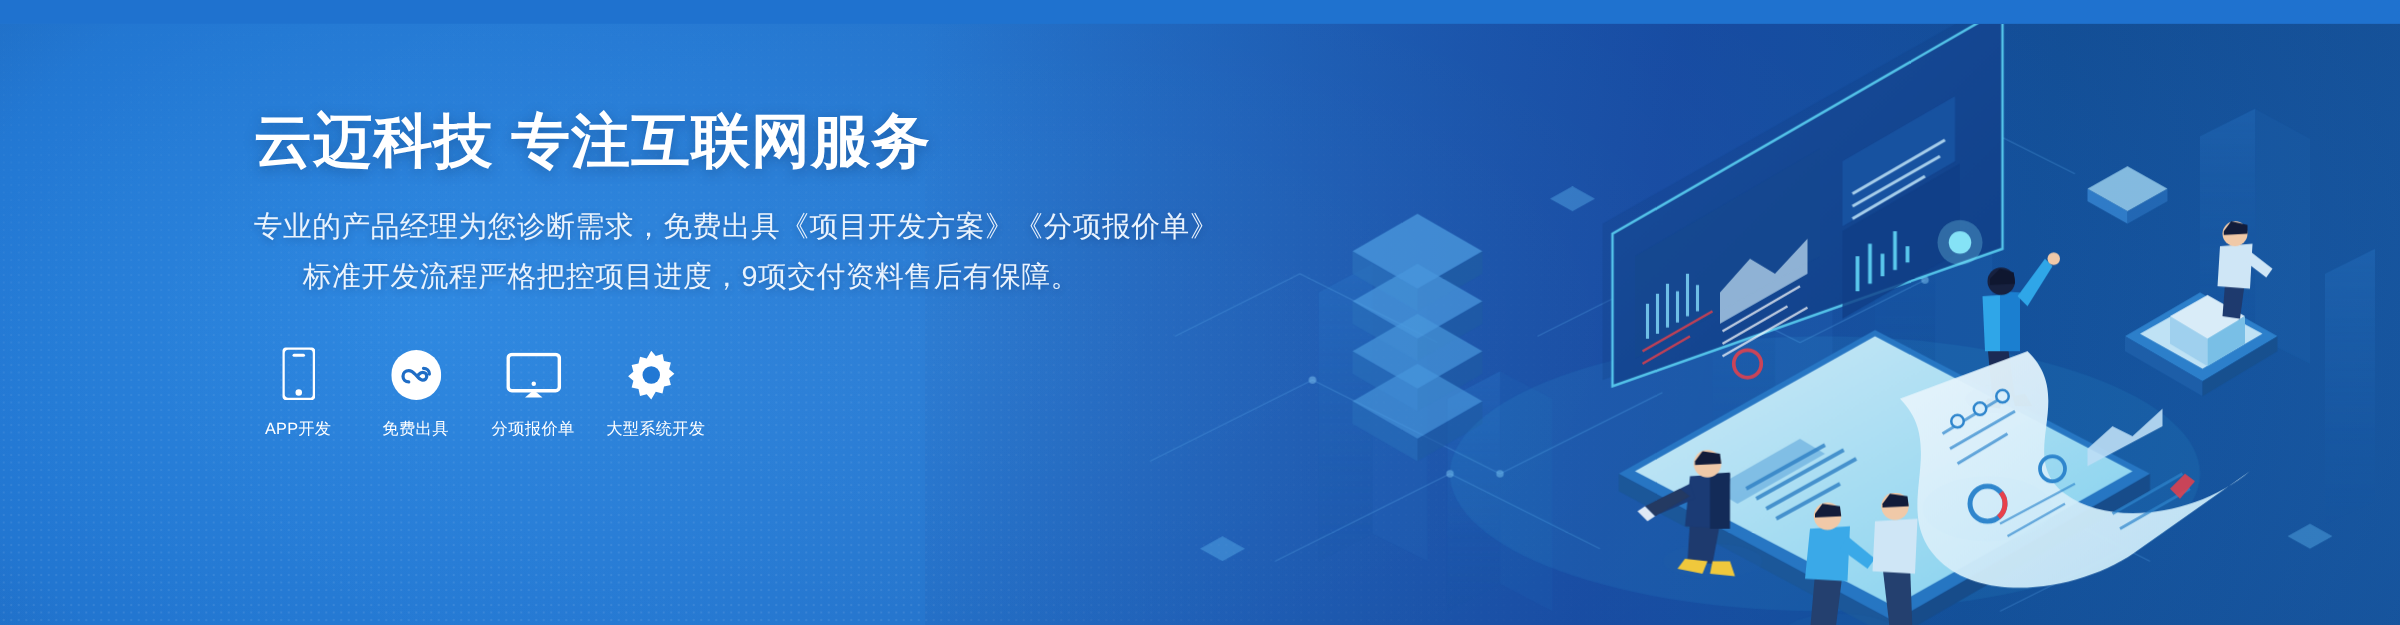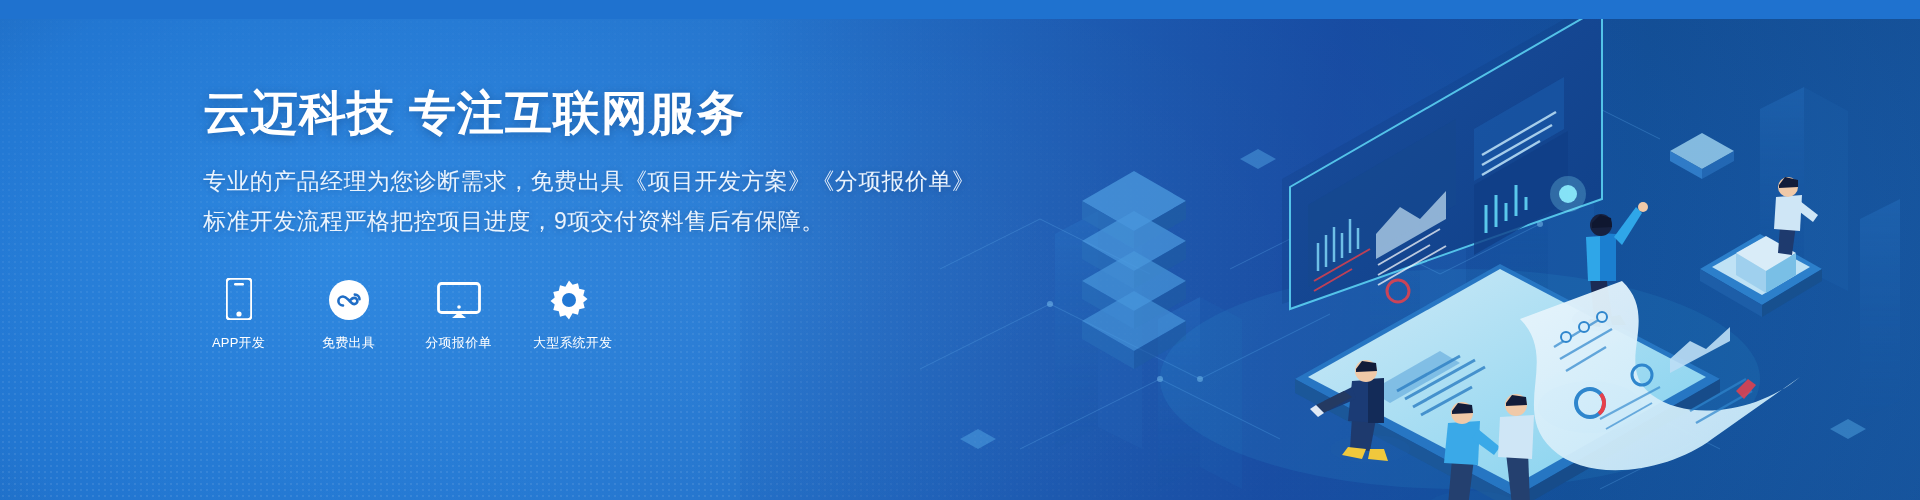--- a/index.html
+++ b/index.html
@@ -36,25 +36,25 @@
   }
   
   .content { position:absolute; left:203px; top:66px; width:700px; z-index:6; }
   .headline {
     font-size:47px; font-weight:bold; color:#ffffff; letter-spacing:1px;
     line-height:1.18; white-space:nowrap;
     text-shadow:0 2px 10px rgba(8,42,92,.35);
   }
   .subline {
     font-size:23px; color:#eaf3fd; line-height:1.72; margin-top:22px;
-    letter-spacing:.4px; white-space:nowrap;
+    letter-spacing:.4px; white-space:nowrap;text-align:center;
   }
   .subline div { text-shadow:0 1px 6px rgba(8,42,92,.3); }
   
-  .services { display:flex; margin-top:36px;gap:16px; }
+  .services { display:flex; margin-top:36px; }
   .service { width:71px; text-align:center; margin-right:23px; }
   .service .ico {
     height:42px; display:flex; align-items:flex-end; justify-content:center;
     margin-bottom:14px;
   }
   .service .lbl { font-size:13px; color:#ffffff; white-space:nowrap; letter-spacing:.3px; }
   .service:nth-child(1) .lbl,.service:nth-child(4) .lbl { letter-spacing:.2px; }
   svg { display:block; }
   
   .illus { position:absolute; right:0; top:0; width:1020px; height:500px; z-index:4; }

